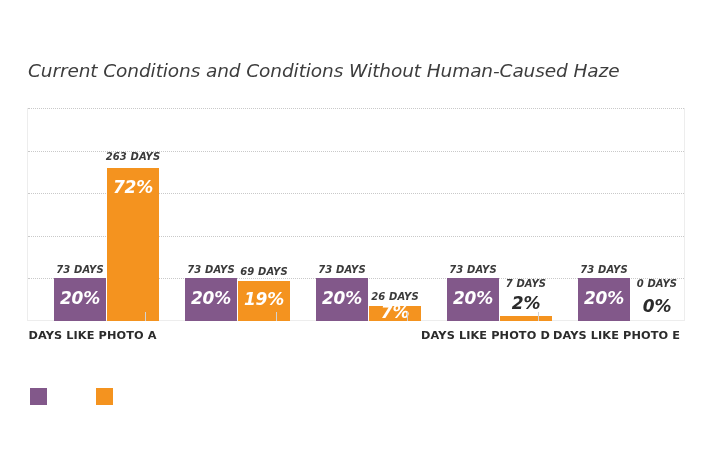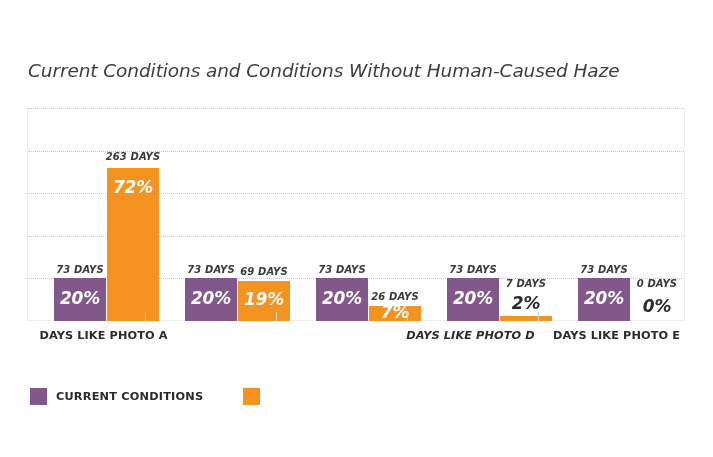--- a/index.html
+++ b/index.html
@@ -247,26 +247,25 @@
     </div>
   </div>
 
   <div class="tick" style="left:118px;"></div>
   <div class="tick" style="left:249px;"></div>
   <div class="tick" style="left:380px;"></div>
   <div class="tick" style="left:511px;"></div>
 </div>
 
 <div id="cat-labels">
-  <div class="cat-label" style="left:11px; width:131px;">DAYS LIKE PHOTO A</div>
-  <div class="cat-label" style="left:378px; width:131px;font-style:italic;">DAYS LIKE PHOTO D</div>
+  <div class="cat-label" style="left:0px; width:131px;">DAYS LIKE PHOTO A</div>
+  <div class="cat-label" style="left:393px; width:131px;">DAYS LIKE PHOTO D</div>
   <div class="cat-label" style="left:524px; width:131px;">DAYS LIKE PHOTO E</div>
 </div>
 
 <div id="legend">
   <div class="legend-item">
     <span class="legend-swatch purple"></span>
-    <span class="legend-text">CURRENT CONDITIONS</span>
   </div>
   <div class="legend-item">
     <span class="legend-swatch orange"></span>
   </div>
 </div>
 
 </body></html>

